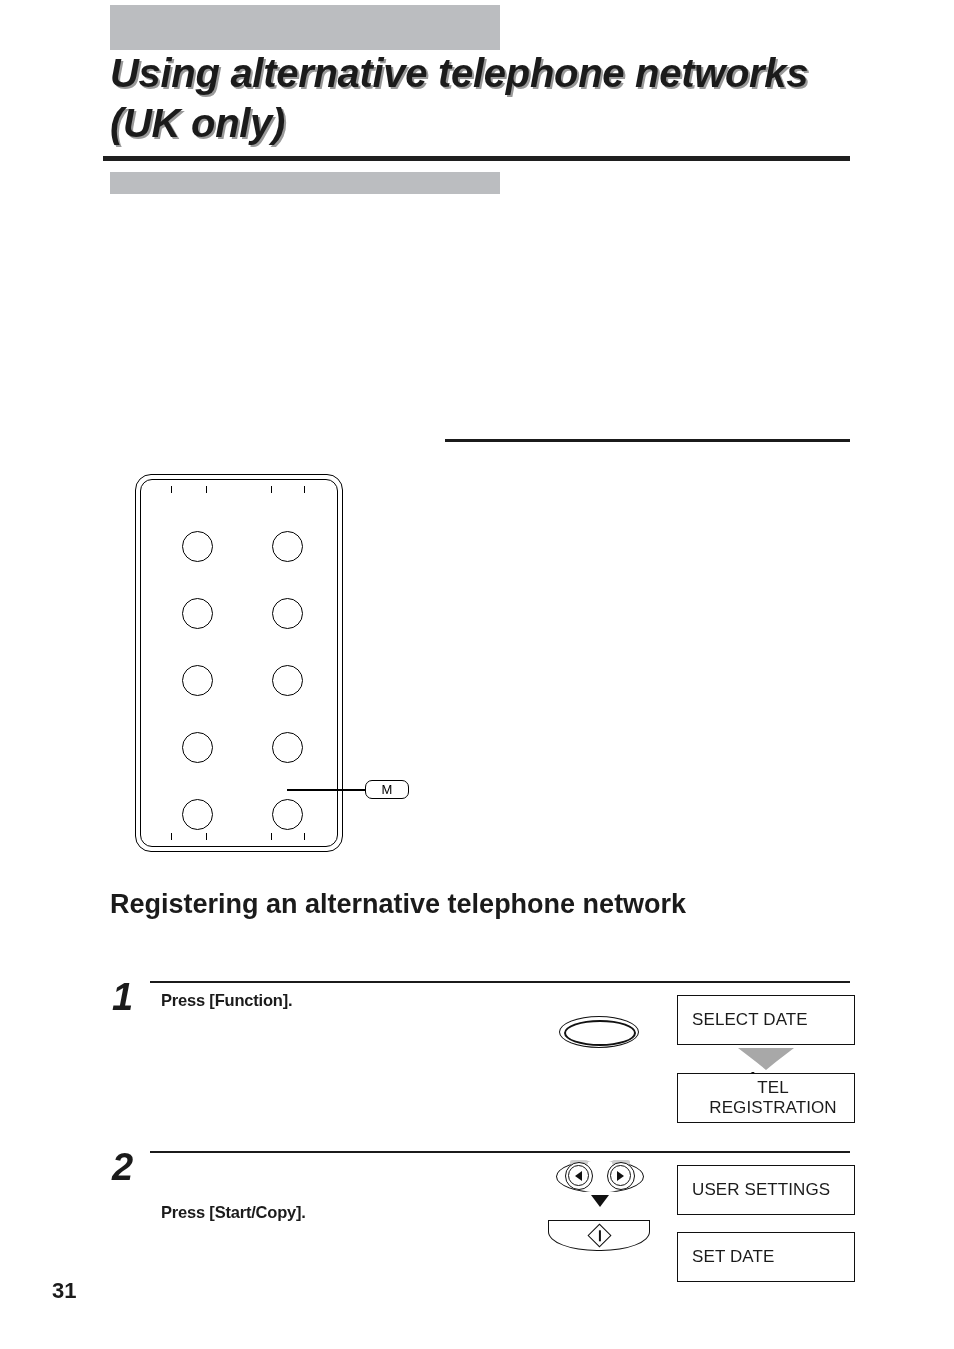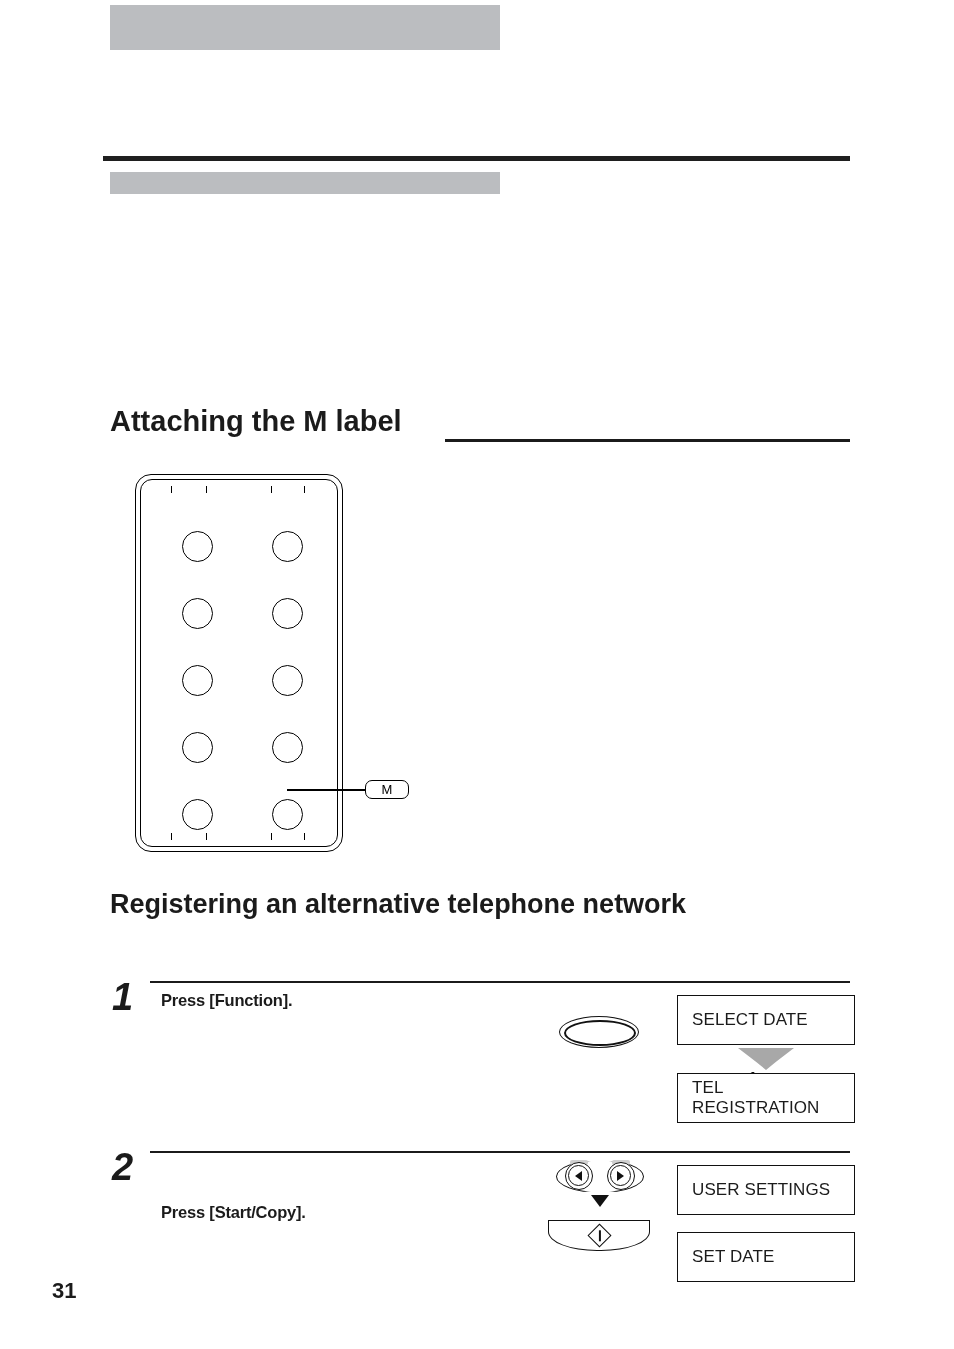--- a/index.html
+++ b/index.html
@@ -349,24 +349,24 @@
     font-size: 22px;
     color: #1b1b1b;
   }
 </style>
 </head>
 <body>
 
 <div id="page">
 
   <div class="gray-bar-top"></div>
+  <div class="chapter-title">Using alternative telephone networks (UK only)</div>
   <div class="title-rule"></div>
   <div class="gray-bar-bottom"></div>
 
-  <div class="sec-heading" id="sec-heading-1">Attaching the M label</div>
   <div class="sec-heading-rule"></div>
 
   <div class="keypad-wrap">
     <div class="keypad-outer"></div>
     <div class="keypad-inner">
       <div class="tick top" style="left:30px;"></div>
       <div class="tick top" style="left:65px;"></div>
       <div class="tick top" style="left:130px;"></div>
       <div class="tick top" style="left:163px;"></div>
       <div class="tick bot" style="left:30px;"></div>
@@ -395,21 +395,21 @@
   <div class="step-rule" style="left:150px; top:981px; width:700px;"></div>
   <div class="step-text" style="left:150px; top:991px;">Press [Function].</div>
 
   <div class="fn-oval-outer" style="left:559px; top:1016px;">
     <div class="fn-oval-inner"></div>
   </div>
 
   <div class="lcd" style="left:677px; top:995px; width:178px; height:50px;">SELECT DATE</div>
   <div class="sec-arrow" style="left:738px; top:1048px;"></div>
   <div class="sec-arrow-label" style="left:748px; top:1051px;">1sec.</div>
-  <div class="lcd" style="left:677px; top:1073px; width:178px; height:50px;">TEL REGISTRATION</div>
+  <div class="lcd" style="left:677px; top:1073px; width:178px; height:50px;text-align:center;">TEL REGISTRATION</div>
 
   <div class="step-number" style="left:112px; top:1146px;">2</div>
   <div class="step-rule" style="left:150px; top:1151px; width:700px;"></div>
   <div class="step-text" style="left:150px; top:1203px;">Press [Start/Copy].</div>
 
   <div class="rocker" style="left:556px; top:1160px;">
     <div class="rocker-body"></div>
     <div class="rocker-shade" style="left:14px; width:18px;"></div>
     <div class="rocker-shade" style="left:56px; width:18px;"></div>
     <div class="rocker-ring" style="left:9px;"></div>

